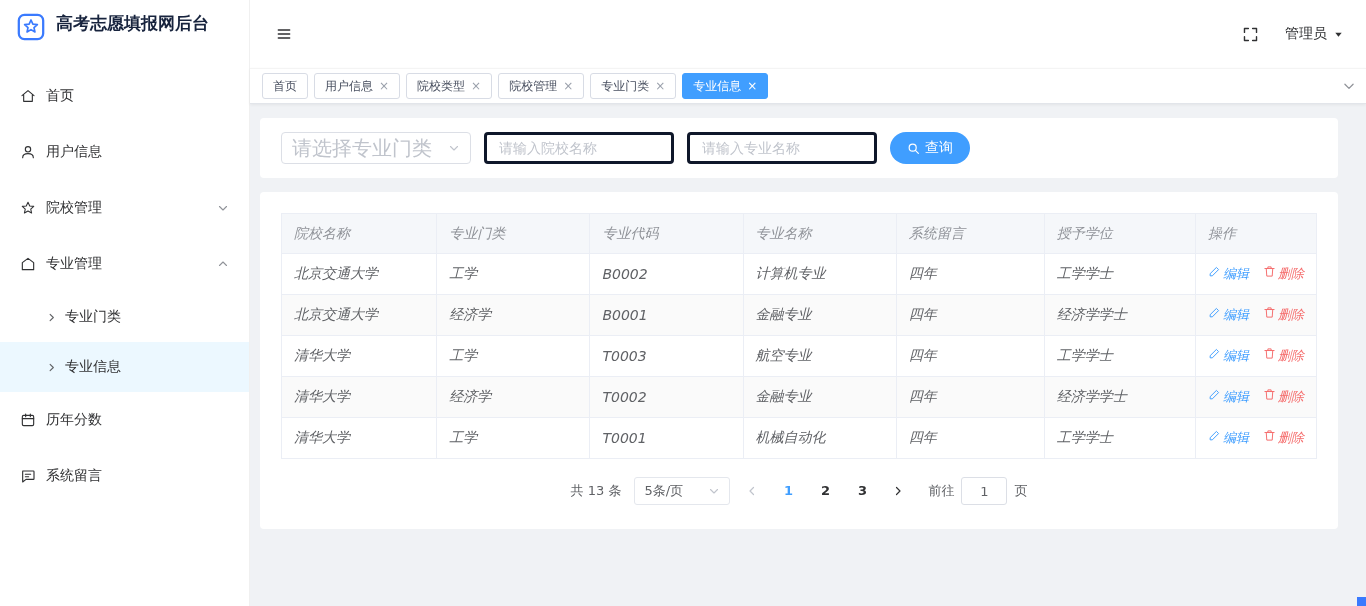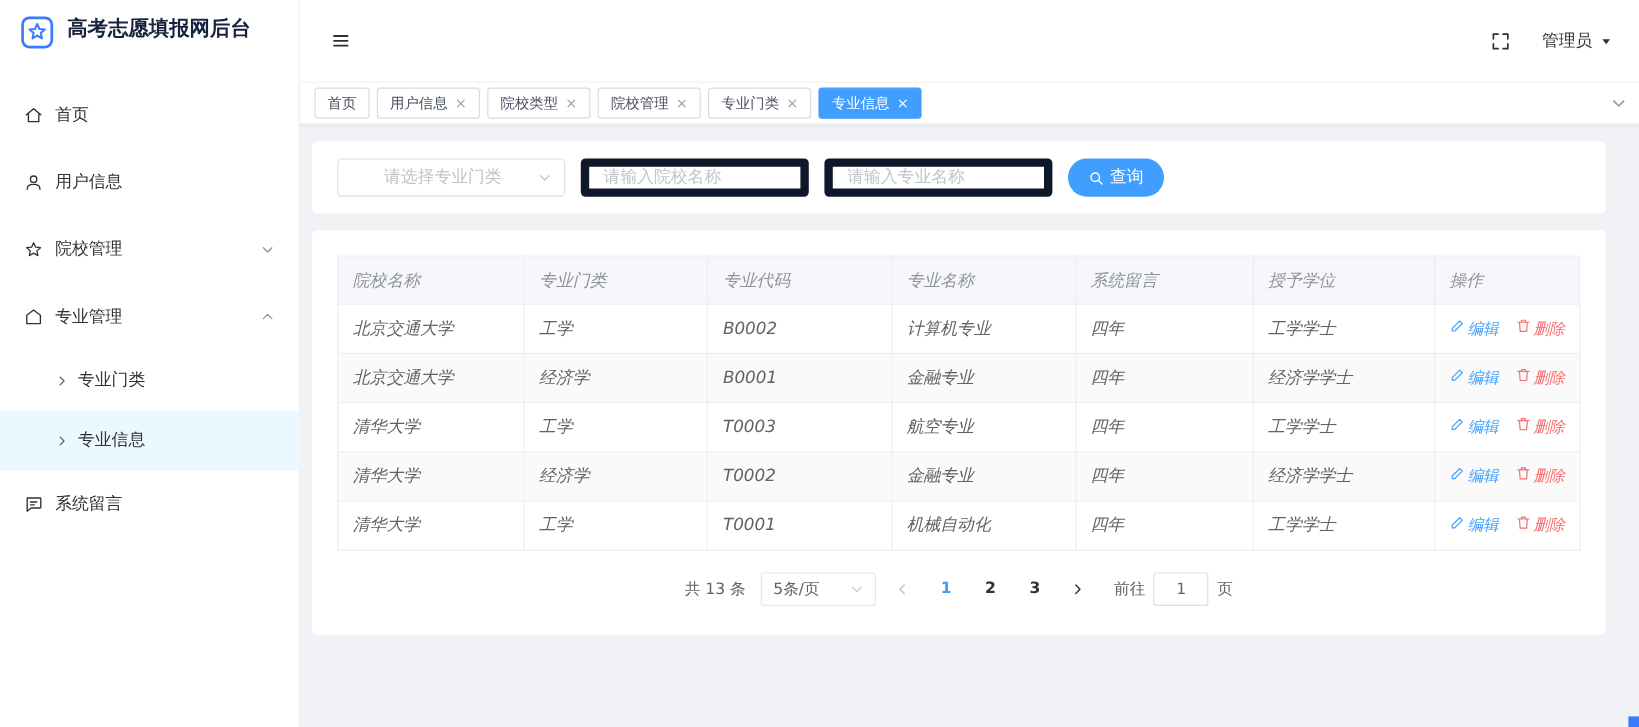--- a/index.html
+++ b/index.html
@@ -39,23 +39,23 @@
   .tab.active .tab-close { color:#fff; }
   .tabbar-more { position:absolute; right:10px; top:10px; width:14px; height:14px; color:#909399; cursor:pointer; }
 
   .content { flex:1; padding:14px 28px 14px 10px; overflow:hidden; }
   .card { background:#fff; border-radius:4px; }
 
   
   .filter-card { display:flex; align-items:center; gap:13px; padding:14px 21px; margin-bottom:14px; }
   .fake-select { width:190px; height:32px; border:1px solid #dcdfe6; border-radius:4px; background:#fff;
                  display:flex; align-items:center; justify-content:space-between; padding:0 10px; cursor:pointer; }
-  .fake-select .ph { color:#c0c4cc; font-size:14px;margin-left:28px; }
+  .fake-select .ph { color:#c0c4cc; font-size:20px; }
   .sel-caret { width:12px; height:12px; color:#c0c4cc; }
-  .f-input { width:190px; height:32px; border:7px solid #0f172a; border-radius:4px; padding:0 12px; font-size:14px;
+  .f-input { width:190px; height:32px; border:3px solid #0f172a; border-radius:4px; padding:0 12px; font-size:14px;
              color:#606266; outline:none; font-family:inherit; }
   .f-input::placeholder { color:#c0c4cc; }
   .search-btn { height:32px; padding:0 17px; margin-left:0; background:#409EFF; border:none; border-radius:16px;
                 color:#fff; font-size:14px; display:inline-flex; align-items:center; gap:5px; cursor:pointer; font-family:inherit; }
   .search-btn svg { width:13px; height:13px; }
 
   
   .table-card { padding:21px 21px 24px; }
   table { width:100%; border-collapse:collapse; table-layout:fixed; font-size:14px;font-style:italic; }
   th, td { border:1px solid #ebeef5; padding:0 12px; text-align:left; overflow:hidden; white-space:nowrap; }
@@ -201,20 +201,26 @@
         <svg class="sub-caret">
             <use href="#i-chev-right"></use>
           </svg>
         <span>专业门类</span>
       </div>
       <div class="sub-item active">
         <svg class="sub-caret">
             <use href="#i-chev-right"></use>
           </svg>
         <span>专业信息</span>
+      </div>
+      <div class="menu-item">
+        <svg class="ic">
+            <use href="#i-calendar"></use>
+          </svg>
+        <span class="grow">历年分数</span>
       </div>
       <div class="menu-item">
         <svg class="ic">
             <use href="#i-chat"></use>
           </svg>
         <span class="grow">系统留言</span>
       </div>
     </nav>
   </aside>
 

